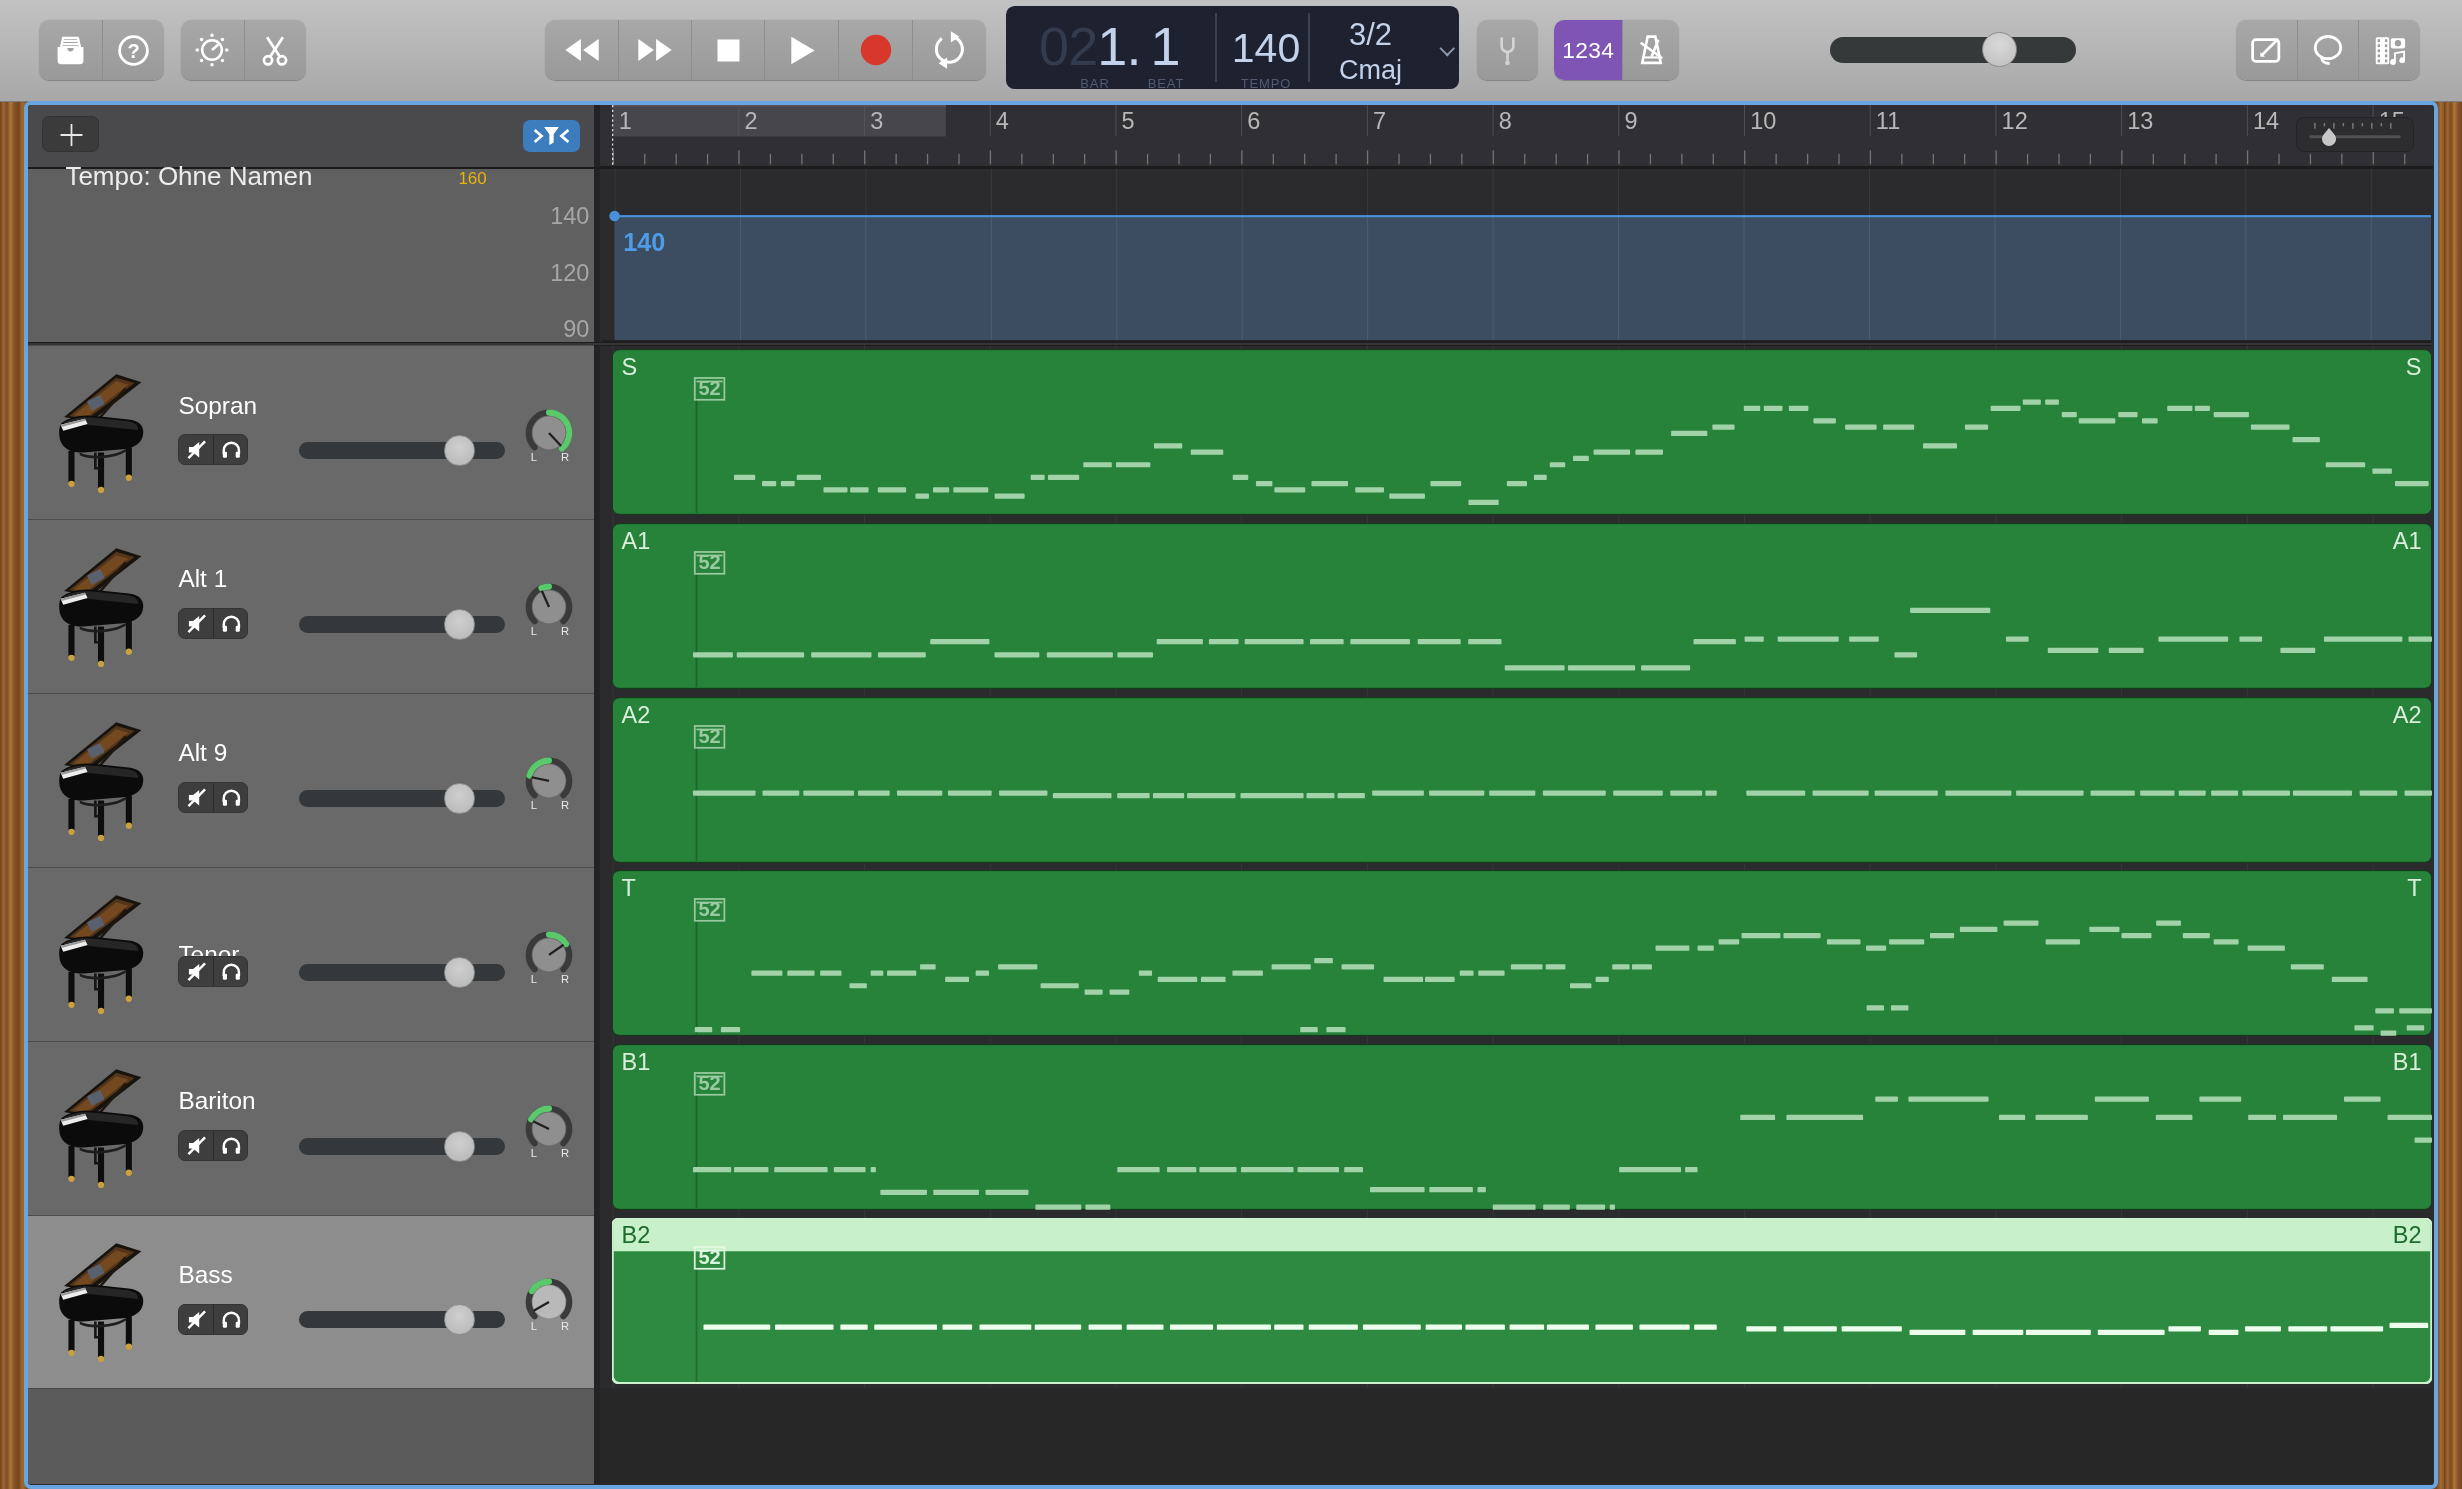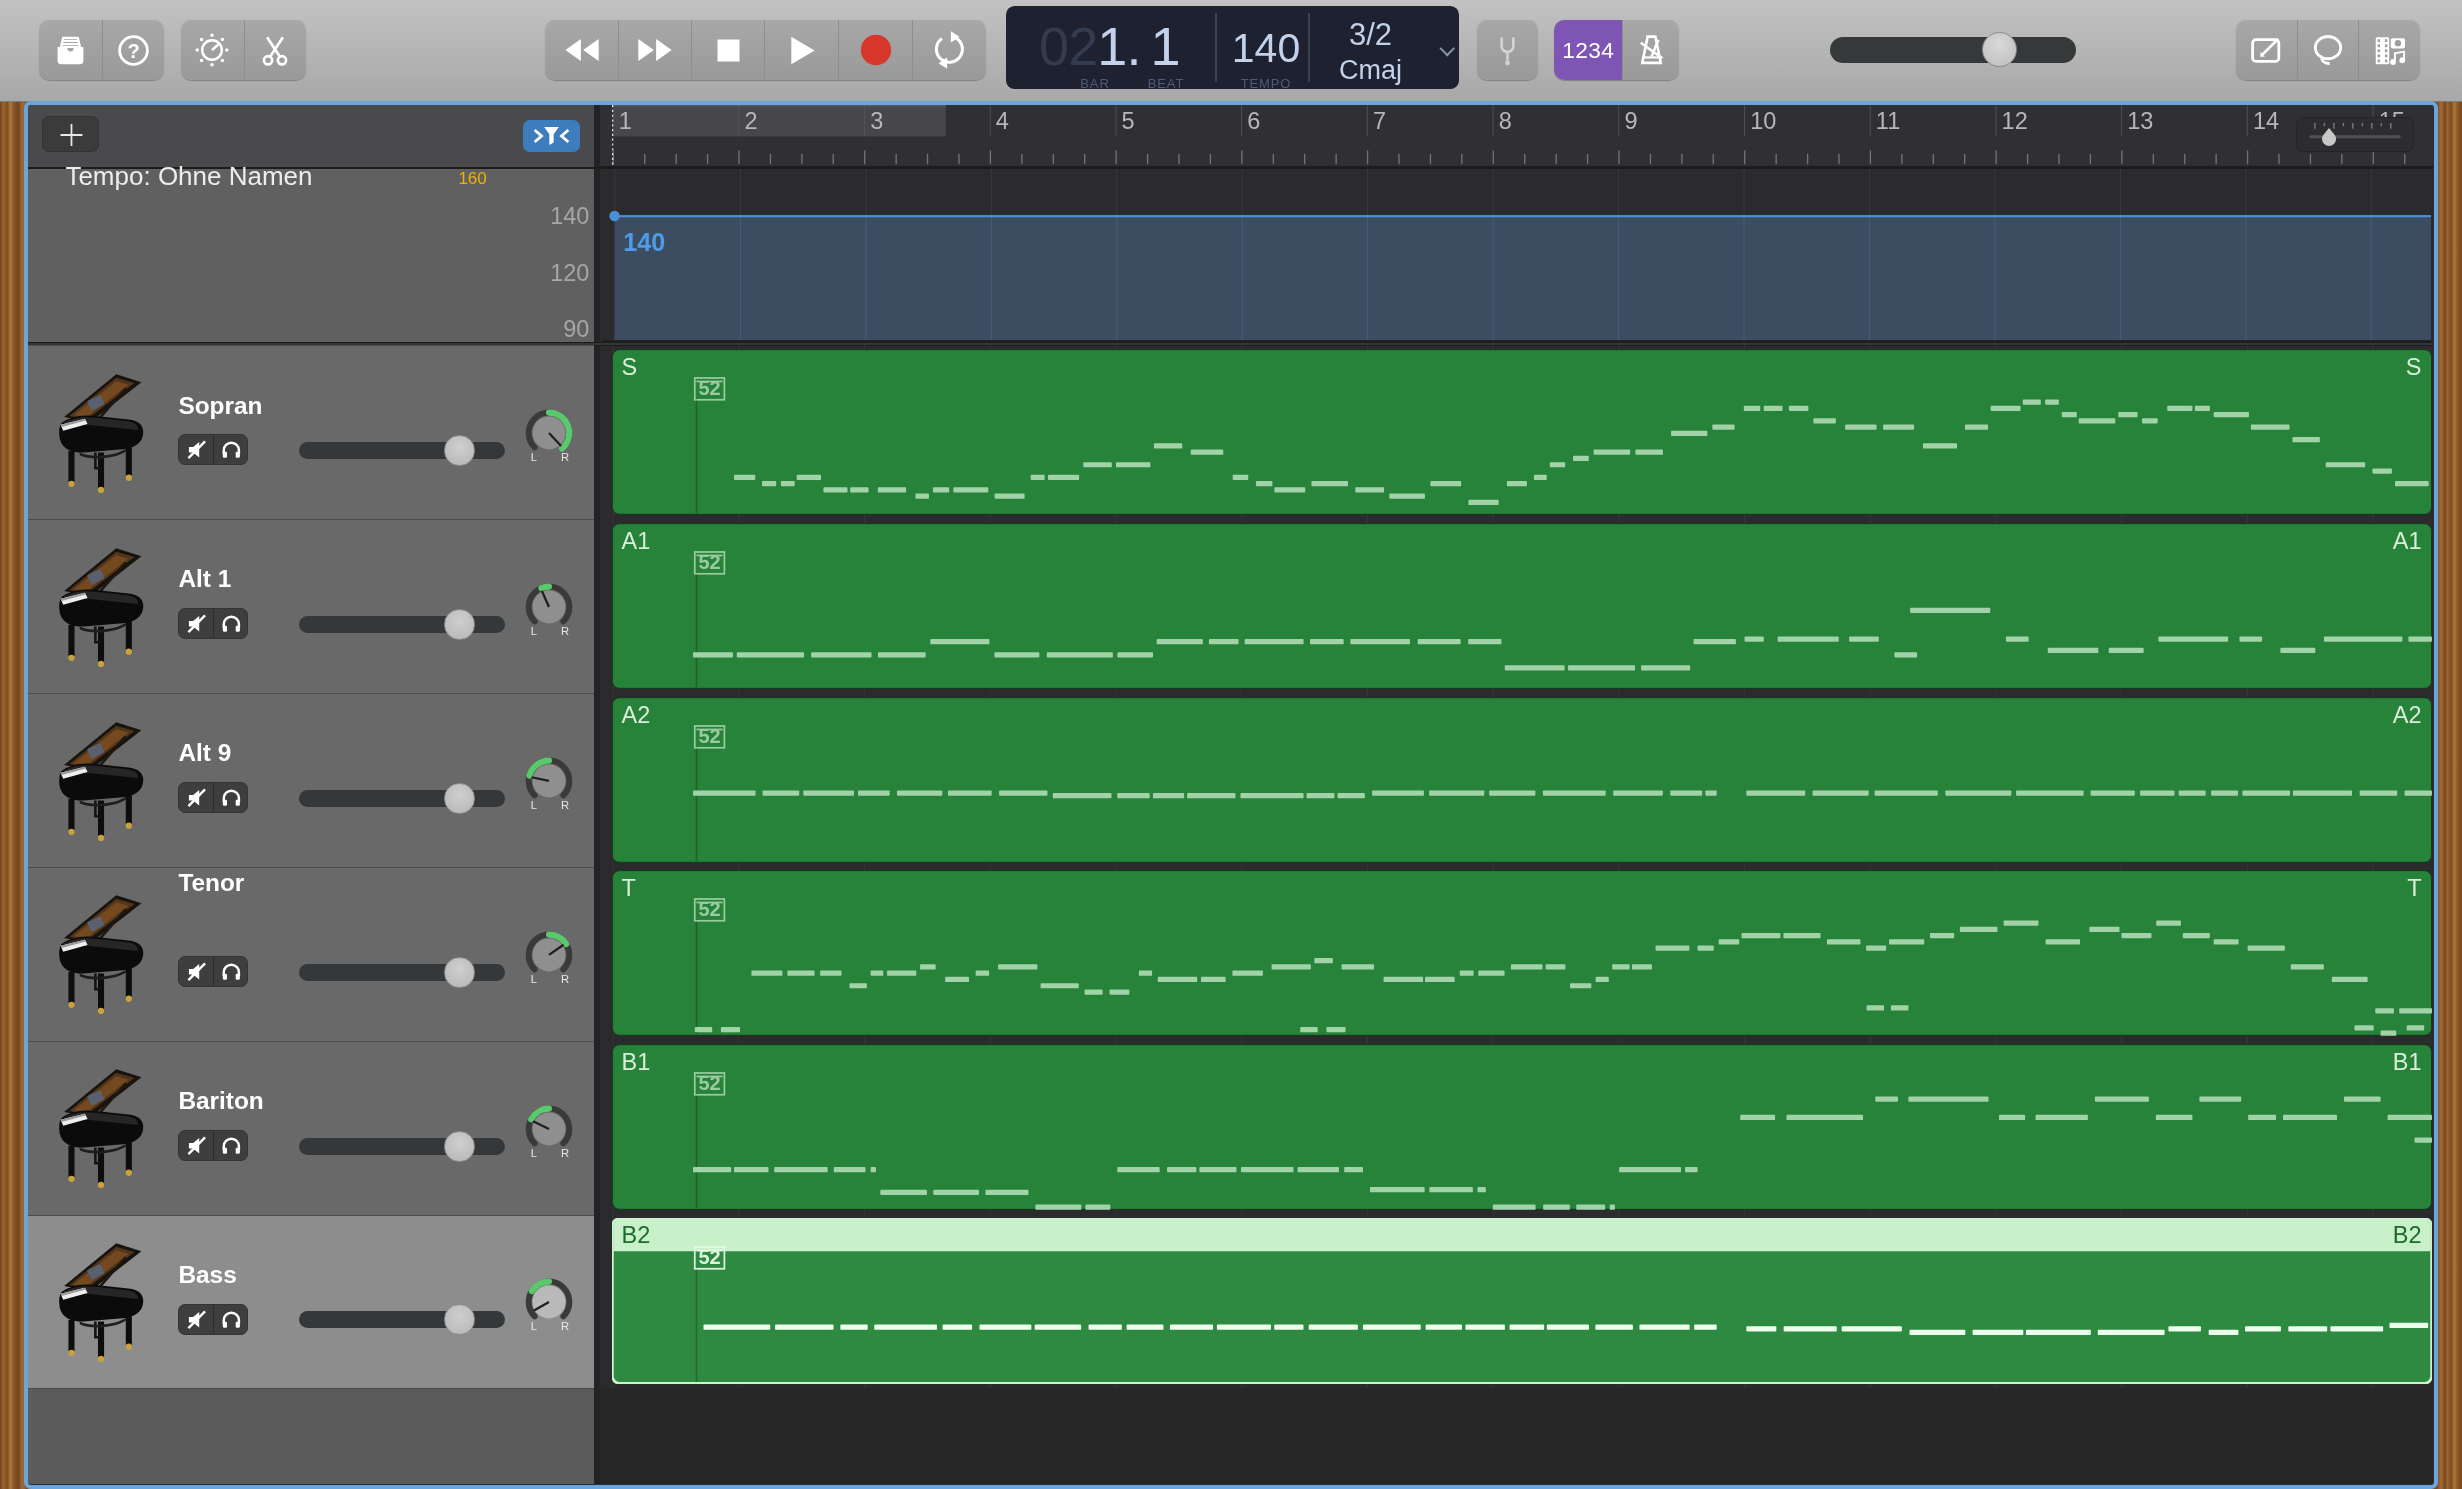--- a/index.html
+++ b/index.html
@@ -10,21 +10,21 @@
 .tbtn+.tbtn{border-left:1.3px solid #8e8e8e}
 #wood{left:0;top:102px;width:2462px;height:1388px;background:repeating-linear-gradient(90deg,#70421c 0px,#9c6530 3.5px,#7c4c21 7px,#ad7736 10.5px,#86552a 14px,#75451d 18.3px,#a06a31 22.7px,#8a5627 26px)}
 #win{left:24.4px;top:101px;width:2414px;height:1388px;border:4.4px solid #69a5de;border-radius:7px;background:#2b2b2d;overflow:hidden}
 #hdrbar{left:0;top:0;width:566px;height:62px;background:#4a4a4c}
 #ruler{left:572px;top:0;width:1833px;height:62px;background:#302f33;border-bottom:1.7px solid #1c1c1c}
 #sep{left:566px;top:0;width:5.2px;height:1379px;background:#232326}
 #tempohdr{left:0;top:64px;width:566px;height:173px;background:#606060}
 #tempotl{left:572px;top:64px;width:1833px;height:173px;background:#2b2b2d}
 .trhdr{left:0;width:566px;height:174px;background:#696969;border-top:0.9px solid #4d4d4d}
 .region{position:absolute;width:1821px;height:166px}
-.tname{position:absolute;left:150px;color:#fff;font-size:24.4px;font-weight:700}
+.tname{position:absolute;left:150px;color:#fff;font-size:24.4px;font-weight:400}
 .mh{position:absolute;left:150px;width:70px;height:30.5px;background:#3e3e3e;border-radius:7px;display:flex;overflow:hidden;border:0.9px solid #343434}
 .mh div{width:35px;display:flex;align-items:center;justify-content:center}
 .mh div+div{border-left:1.4px solid #2c2c2c}
 .vsl{position:absolute;left:271px;width:206px;height:17.4px;border-radius:8.7px;background:#35383a}
 .vth{position:absolute;width:30.5px;height:30.5px;border-radius:50%;background:radial-gradient(circle at 50% 38%,#cfcfcf,#b5b5b5);border:0.9px solid #8f8f8f}
 .piano{position:absolute;left:22px;width:109px;height:126px}
 </style></head>
 <body>
 <div id="page">
     <div class="abs" id="toolbar"></div>
@@ -702,21 +702,21 @@
 <rect x="21" y="93" width="7" height="36" fill="#0d0d0d"></rect>
 <rect x="55" y="95" width="7" height="41" fill="#0d0d0d"></rect>
 <rect x="87" y="89" width="7" height="33" fill="#0d0d0d"></rect>
 <path d="M52,95 v18 h6" stroke="#141414" stroke-width="3" fill="none"></path>
 <circle cx="24.5" cy="131" r="3.6" fill="#c9a23f"></circle>
 <circle cx="58.5" cy="138" r="3.6" fill="#c9a23f"></circle>
 <circle cx="90.5" cy="124" r="3.6" fill="#c9a23f"></circle>
 <path d="M34,95 C46,101 72,100 87,91 L87,94 C72,103 46,104 34,98 Z" fill="#1d1d1d"></path>
 </g>
         </svg></div>
-      <div class="abs tname" style="top:764px">Tenor</div>
+      <div class="abs tname" style="top:836px">Tenor</div>
       <div class="mh" style="top:851px">
         <div>
           <svg viewBox="0 0 24 24" style="width:23.5px;height:23.5px">
             <path d="M4 9.2 h4.3 L14.5 4 V20 L8.3 14.8 H4 Z" fill="#fff"></path>
             <line x1="3.5" y1="20.5" x2="20.5" y2="3.5" stroke="#fff" stroke-width="2.5"></line>
           </svg>
         </div>
         <div>
           <svg viewBox="0 0 24 24" style="width:22.7px;height:22.7px">
             <g fill="none" stroke="#fff" stroke-width="2.6">

